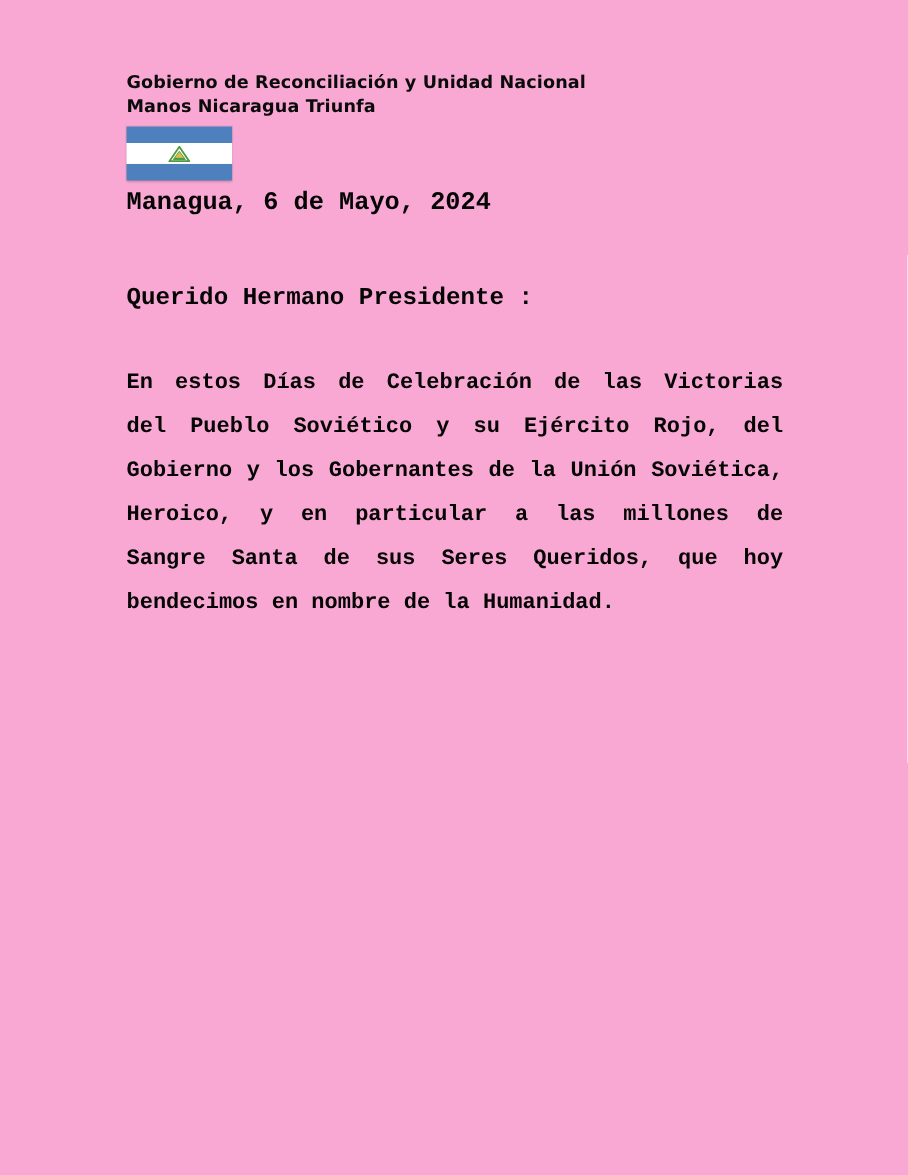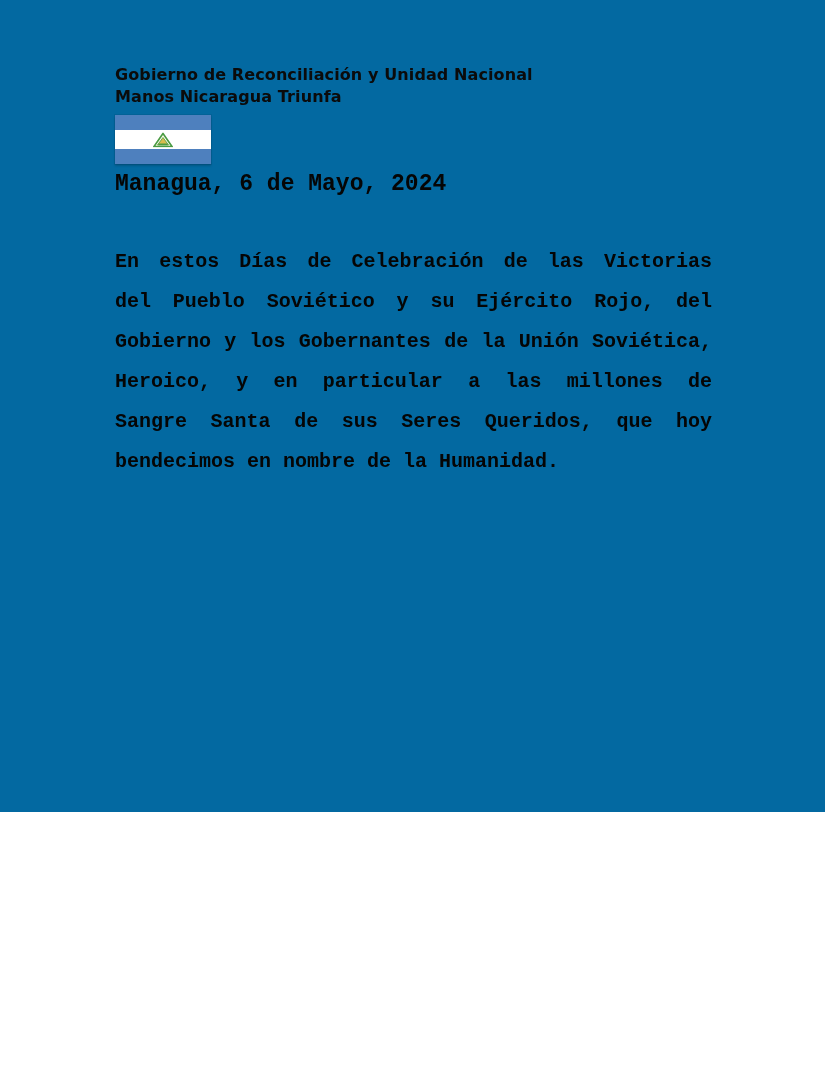--- a/index.html
+++ b/index.html
@@ -3,22 +3,22 @@
 <meta charset="utf-8">
 <style>
   html, body {
     margin: 0;
     padding: 0;
     background: #ffffff;
   }
   .page {
     position: relative;
     width: 825px;
-    height: 812px;
-    background: #0369a1;
+    height: 1068px;
+    background: #f9a8d4;
     overflow: hidden;
     color: #050505;
   }
   .content {
     margin-left: 115px;
     width: 597px;
   }
   
   .letterhead {
     padding-top: 64px;
@@ -98,20 +98,21 @@
           <polygon points="10,5 15.5,12.5 4.5,12.5" fill="#d9bd4e" stroke="#4a9b44" stroke-width="0.8"></polygon>
           <rect x="5.5" y="11" width="9" height="1.6" fill="#4a9b44"></rect>
         </svg>
       </div>
       <div class="stripe-blue"></div>
     </div>
 
     <div class="date-block mono line-lg">Managua, 6 de Mayo, 2024</div>
 
 
+    <div class="salutation-block mono line-md">Querido Hermano Presidente :</div>
 
     <div class="body-block">
       <div class="body-line">En estos Días de Celebración de las Victorias</div>
       <div class="body-line">del Pueblo Soviético y su Ejército Rojo, del</div>
       <div class="body-line">Gobierno y los Gobernantes de la Unión Soviética,</div>
       <div class="body-line">Heroico, y en particular a las millones de</div>
       <div class="body-line">Sangre Santa de sus Seres Queridos, que hoy</div>
       <div class="body-line last">bendecimos en nombre de la Humanidad.</div>
     </div>
 

